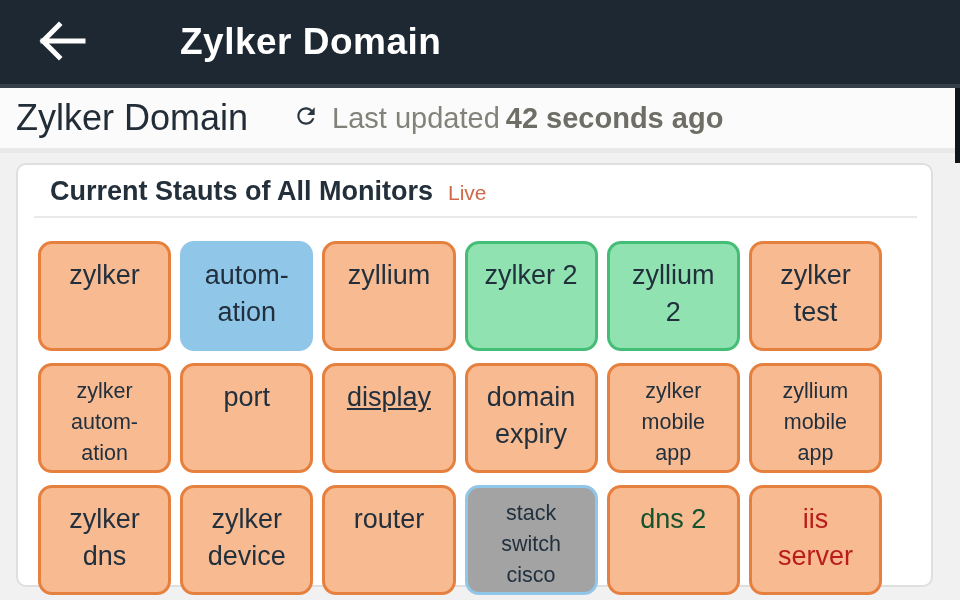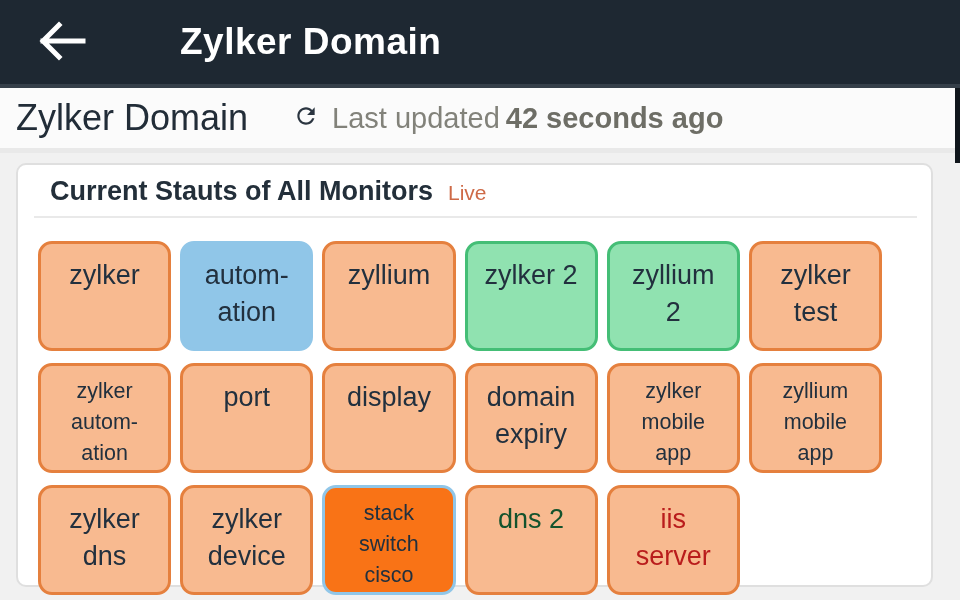--- a/index.html
+++ b/index.html
@@ -127,21 +127,21 @@
 test</span>
       </div>
     <div class="tile small" style="background: rgb(248, 186, 144); border-color: rgb(229, 128, 62); color: rgb(34, 48, 62);">
         <span class="lbl">zylker
 autom-
 ation</span>
       </div>
     <div class="tile" style="background: rgb(248, 186, 144); border-color: rgb(229, 128, 62); color: rgb(34, 48, 62);">
         <span class="lbl">port</span>
       </div>
-    <div class="tile" style="background: rgb(248, 186, 144); border-color: rgb(229, 128, 62); color: rgb(34, 48, 62);">
+    <div class="tile" style="background: rgb(248, 186, 144); border-color: rgb(229, 128, 62); color: rgb(34, 48, 62); text-decoration: underline;">
         <span class="lbl">display</span>
       </div>
     <div class="tile" style="background: rgb(248, 186, 144); border-color: rgb(229, 128, 62); color: rgb(34, 48, 62);">
         <span class="lbl">domain
 expiry</span>
       </div>
     <div class="tile small" style="background: rgb(248, 186, 144); border-color: rgb(229, 128, 62); color: rgb(34, 48, 62);">
         <span class="lbl">zylker
 mobile
 app</span>
@@ -152,21 +152,24 @@
 app</span>
       </div>
     <div class="tile" style="background: rgb(248, 186, 144); border-color: rgb(229, 128, 62); color: rgb(34, 48, 62);">
         <span class="lbl">zylker
 dns</span>
       </div>
     <div class="tile" style="background: rgb(248, 186, 144); border-color: rgb(229, 128, 62); color: rgb(34, 48, 62);">
         <span class="lbl">zylker
 device</span>
       </div>
-    <div class="tile small" style="background: #f97316; border-color: rgb(144, 198, 232); color: rgb(34, 48, 62);">
+    <div class="tile" style="background: rgb(248, 186, 144); border-color: rgb(229, 128, 62); color: rgb(34, 48, 62);">
+        <span class="lbl">router</span>
+      </div>
+    <div class="tile small" style="background: #a3a3a3; border-color: rgb(144, 198, 232); color: rgb(34, 48, 62);">
         <span class="lbl">stack
 switch
 cisco</span>
       </div>
     <div class="tile" style="background: rgb(248, 186, 144); border-color: rgb(229, 128, 62); color: #14532d;">
         <span class="lbl">dns 2</span>
       </div>
     <div class="tile" style="background: rgb(248, 186, 144); border-color: rgb(229, 128, 62); color: #b91c1c;">
         <span class="lbl">iis
 server</span>

